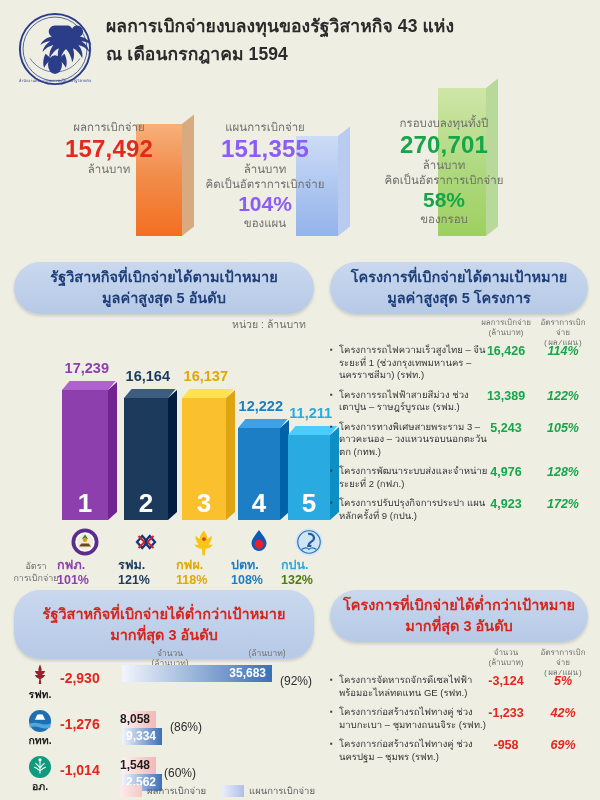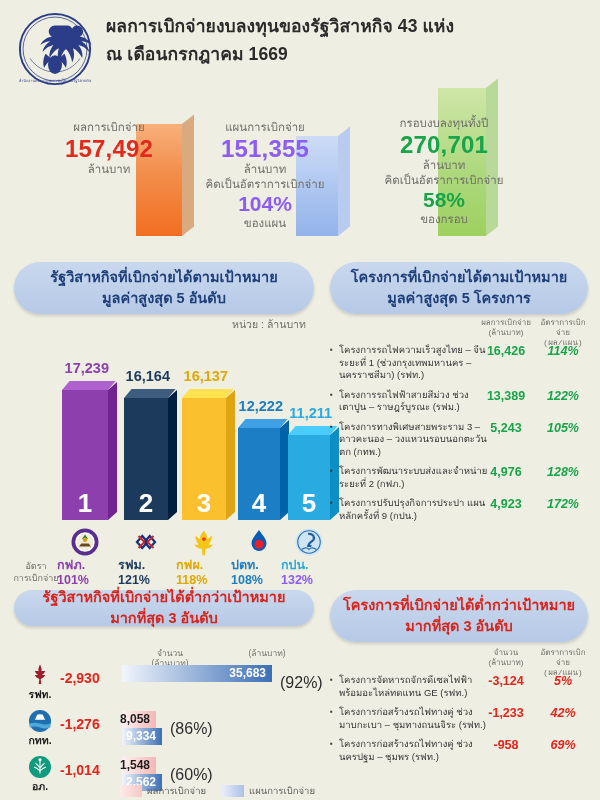--- a/index.html
+++ b/index.html
@@ -55,21 +55,21 @@
   
   .pill{position:absolute;border-radius:26px;
         background:linear-gradient(180deg,#c9d8ee 0%,#b6c9e6 100%);
         box-shadow:0 2px 3px rgba(120,120,110,.28);
         display:flex;flex-direction:column;align-items:center;justify-content:center;}
   .pill span{font-size:14.5px;font-weight:700;line-height:21px;white-space:nowrap;}
   .pill.blue span{color:#1f3f7a;}
   .pill.red span{color:#d8241b;}
   #pill-top-left{left:14px;top:262px;width:300px;height:52px;}
   #pill-top-right{left:330px;top:262px;width:258px;height:52px;}
-  #pill-bot-left{left:14px;top:590px;width:300px;height:36px;}
+  #pill-bot-left{left:14px;top:590px;width:300px;height:69px;}
   #pill-bot-right{left:330px;top:590px;width:258px;height:52px;align-items:center;}
 
   
   .unit-note{position:absolute;left:232px;top:316px;font-size:10.5px;color:#6f6f6a;}
   .rank{position:absolute;left:0;top:330px;width:330px;height:260px;}
   .rbar{position:absolute;bottom:70px;}
   .rbar .front{position:absolute;left:0;bottom:0;width:100%;height:100%;}
   .rbar .top{position:absolute;left:0;top:-9px;width:100%;height:9px;
              transform:skewX(-40deg);transform-origin:bottom left;}
   .rbar .side{position:absolute;right:-9px;bottom:0;width:9px;height:100%;
@@ -115,21 +115,21 @@
   .ugroup .ag .lg{width:26px;height:26px;margin:0 auto;}
   .ugroup .ag .nm{font-size:10.5px;font-weight:700;color:#1d1d1d;line-height:12px;}
   .ugroup .diff{position:absolute;left:60px;top:8px;width:56px;text-align:left;
                 font-size:14px;font-weight:700;color:#e5241b;}
   .ugroup .bars{position:absolute;left:122px;top:3px;}
   .ubar{position:relative;height:17px;}
   .ubar .lbl{position:absolute;right:6px;top:1px;font-size:12px;font-weight:700;color:#1d1d1d;}
   .ubar.pink{background:linear-gradient(90deg,#fdf2f1 0%,#f3b7b6 100%);}
   .ubar.blue{background:linear-gradient(90deg,#f2f5fc 0%,#3b6fb5 100%);}
   .ubar.blue .lbl{color:#fff;}
-  .ugroup .pctx{position:absolute;top:12px;font-size:16px;color:#2d2d2d;}
+  .ugroup .pctx{position:absolute;top:12px;font-size:12px;color:#2d2d2d;}
   .legend{position:absolute;left:120px;bottom:2px;width:210px;display:flex;gap:16px;align-items:center;}
   .legend .sw{width:22px;height:12px;display:inline-block;}
   .legend .s1{background:linear-gradient(90deg,#fdeceb,#f6c7c6);}
   .legend .s2{background:linear-gradient(90deg,#e9eefb,#aebfe6);}
   .legend .tx{font-size:9.5px;color:#5c5c58;margin-left:5px;}
   .legend .it{display:flex;align-items:center;}
 
   
   .footer{position:absolute;left:352px;top:774px;width:236px;height:22px;
           background:#cfe0f1;display:flex;align-items:center;justify-content:center;}
@@ -149,21 +149,21 @@
           <path d="M50 20c-5 0-8 4-8 8 0 3 2 5 4 6-6 1-12 5-15 11 4-3 9-5 13-5-5 3-9 8-10 14 4-5 9-8 14-9-4 5-6 11-5 17 3-6 7-11 12-13-2 6-2 13 1 18 1-7 4-13 8-17 4 4 7 10 8 17 3-5 3-12 1-18 5 2 9 7 12 13 1-6-1-12-5-17 5 1 10 4 14 9-1-6-5-11-10-14 4 0 9 2 13 5-3-6-9-10-15-11 2-1 4-3 4-6 0-4-3-8-8-8-3 0-5 2-6 4-1-2-3-4-6-4z"></path>
           <path d="M38 56c-3 5-4 12-2 18 3-5 6-9 10-11zM62 56c3 5 4 12 2 18-3-5-6-9-10-11z"></path>
           <ellipse cx="50" cy="70" rx="9" ry="12"></ellipse>
         </g>
         <path d="M18 62 A38 38 0 0 0 82 62" fill="none" stroke="#2b3c88" stroke-width="0.8"></path>
         <text x="50" y="92" font-size="5" fill="#2b3c88" text-anchor="middle" font-family="'Liberation Sans',sans-serif">สำนักงานคณะกรรมการนโยบายรัฐวิสาหกิจ</text>
       </svg>
     </div>
     <div class="title">
       <div>ผลการเบิกจ่ายงบลงทุนของรัฐวิสาหกิจ 43 แห่ง</div>
-      <div>ณ เดือนกรกฎาคม 1669</div>
+      <div>ณ เดือนกรกฎาคม 1594</div>
     </div>
   </div>
 
   <div class="metrics">
 
     <div class="box3d" id="box-orange">
       <div class="top"></div>
       <div class="side"></div>
       <div class="front"></div>
     </div>
@@ -267,21 +267,21 @@
           <div class="pc" style="color:#1c7ec4">108%</div>
         </div>
         <div class="agency" style="left: 281px;">
           <div class="lg"><svg viewBox="0 0 40 40" width="30" height="30">
               <circle cx="20" cy="20" r="18" fill="#cfe4f5"></circle>
               <circle cx="20" cy="20" r="15" fill="none" stroke="#2a72b5" stroke-width="1.5"></circle>
               <path d="M20 9c5 0 8 4 6 8-2 3-7 4-7 8h3" fill="none" stroke="#1f5f9e" stroke-width="3" stroke-linecap="round"></path>
               <path d="M10 30c4-3 8-3 10 0 2-3 6-3 10 0" fill="none" stroke="#2a72b5" stroke-width="1.6"></path>
             </svg></div>
           <div class="nm" style="color:#29aae1">กปน.</div>
-          <div class="pc" style="color:#8b5cf6">132%</div>
+          <div class="pc" style="color:#4d7c0f">132%</div>
         </div>
       </div>
   <div class="rbar" style="left: 62px; width: 46px; height: 130px;">
         <div class="top" style="background:rgb(176,97,208)"></div>
         <div class="side" style="background:rgb(114,35,146)"></div>
         <div class="front" style="background:#8e3fae">
           <div class="rk">1</div>
         </div>
         <div class="val" style="color:#8e3fae">17,239</div>
       </div>
@@ -446,21 +446,21 @@
           </div>
           <div class="diff">-1,014</div>
           <div class="bars">
             <div class="ubar pink" style="width:34px">
               <span class="lbl">1,548</span>
             </div>
             <div class="ubar blue" style="width:40px">
               <span class="lbl">2,562</span>
             </div>
           </div>
-          <div class="pctx" style="left:170px">(60%)</div>
+          <div class="pctx" style="left:164px">(60%)</div>
         </div>
       </div>
     <div class="legend">
       <div class="it">
         <span class="sw s1"></span>
         <span class="tx">ผลการเบิกจ่าย</span>
       </div>
       <div class="it">
         <span class="sw s2"></span>
         <span class="tx">แผนการเบิกจ่าย</span>

